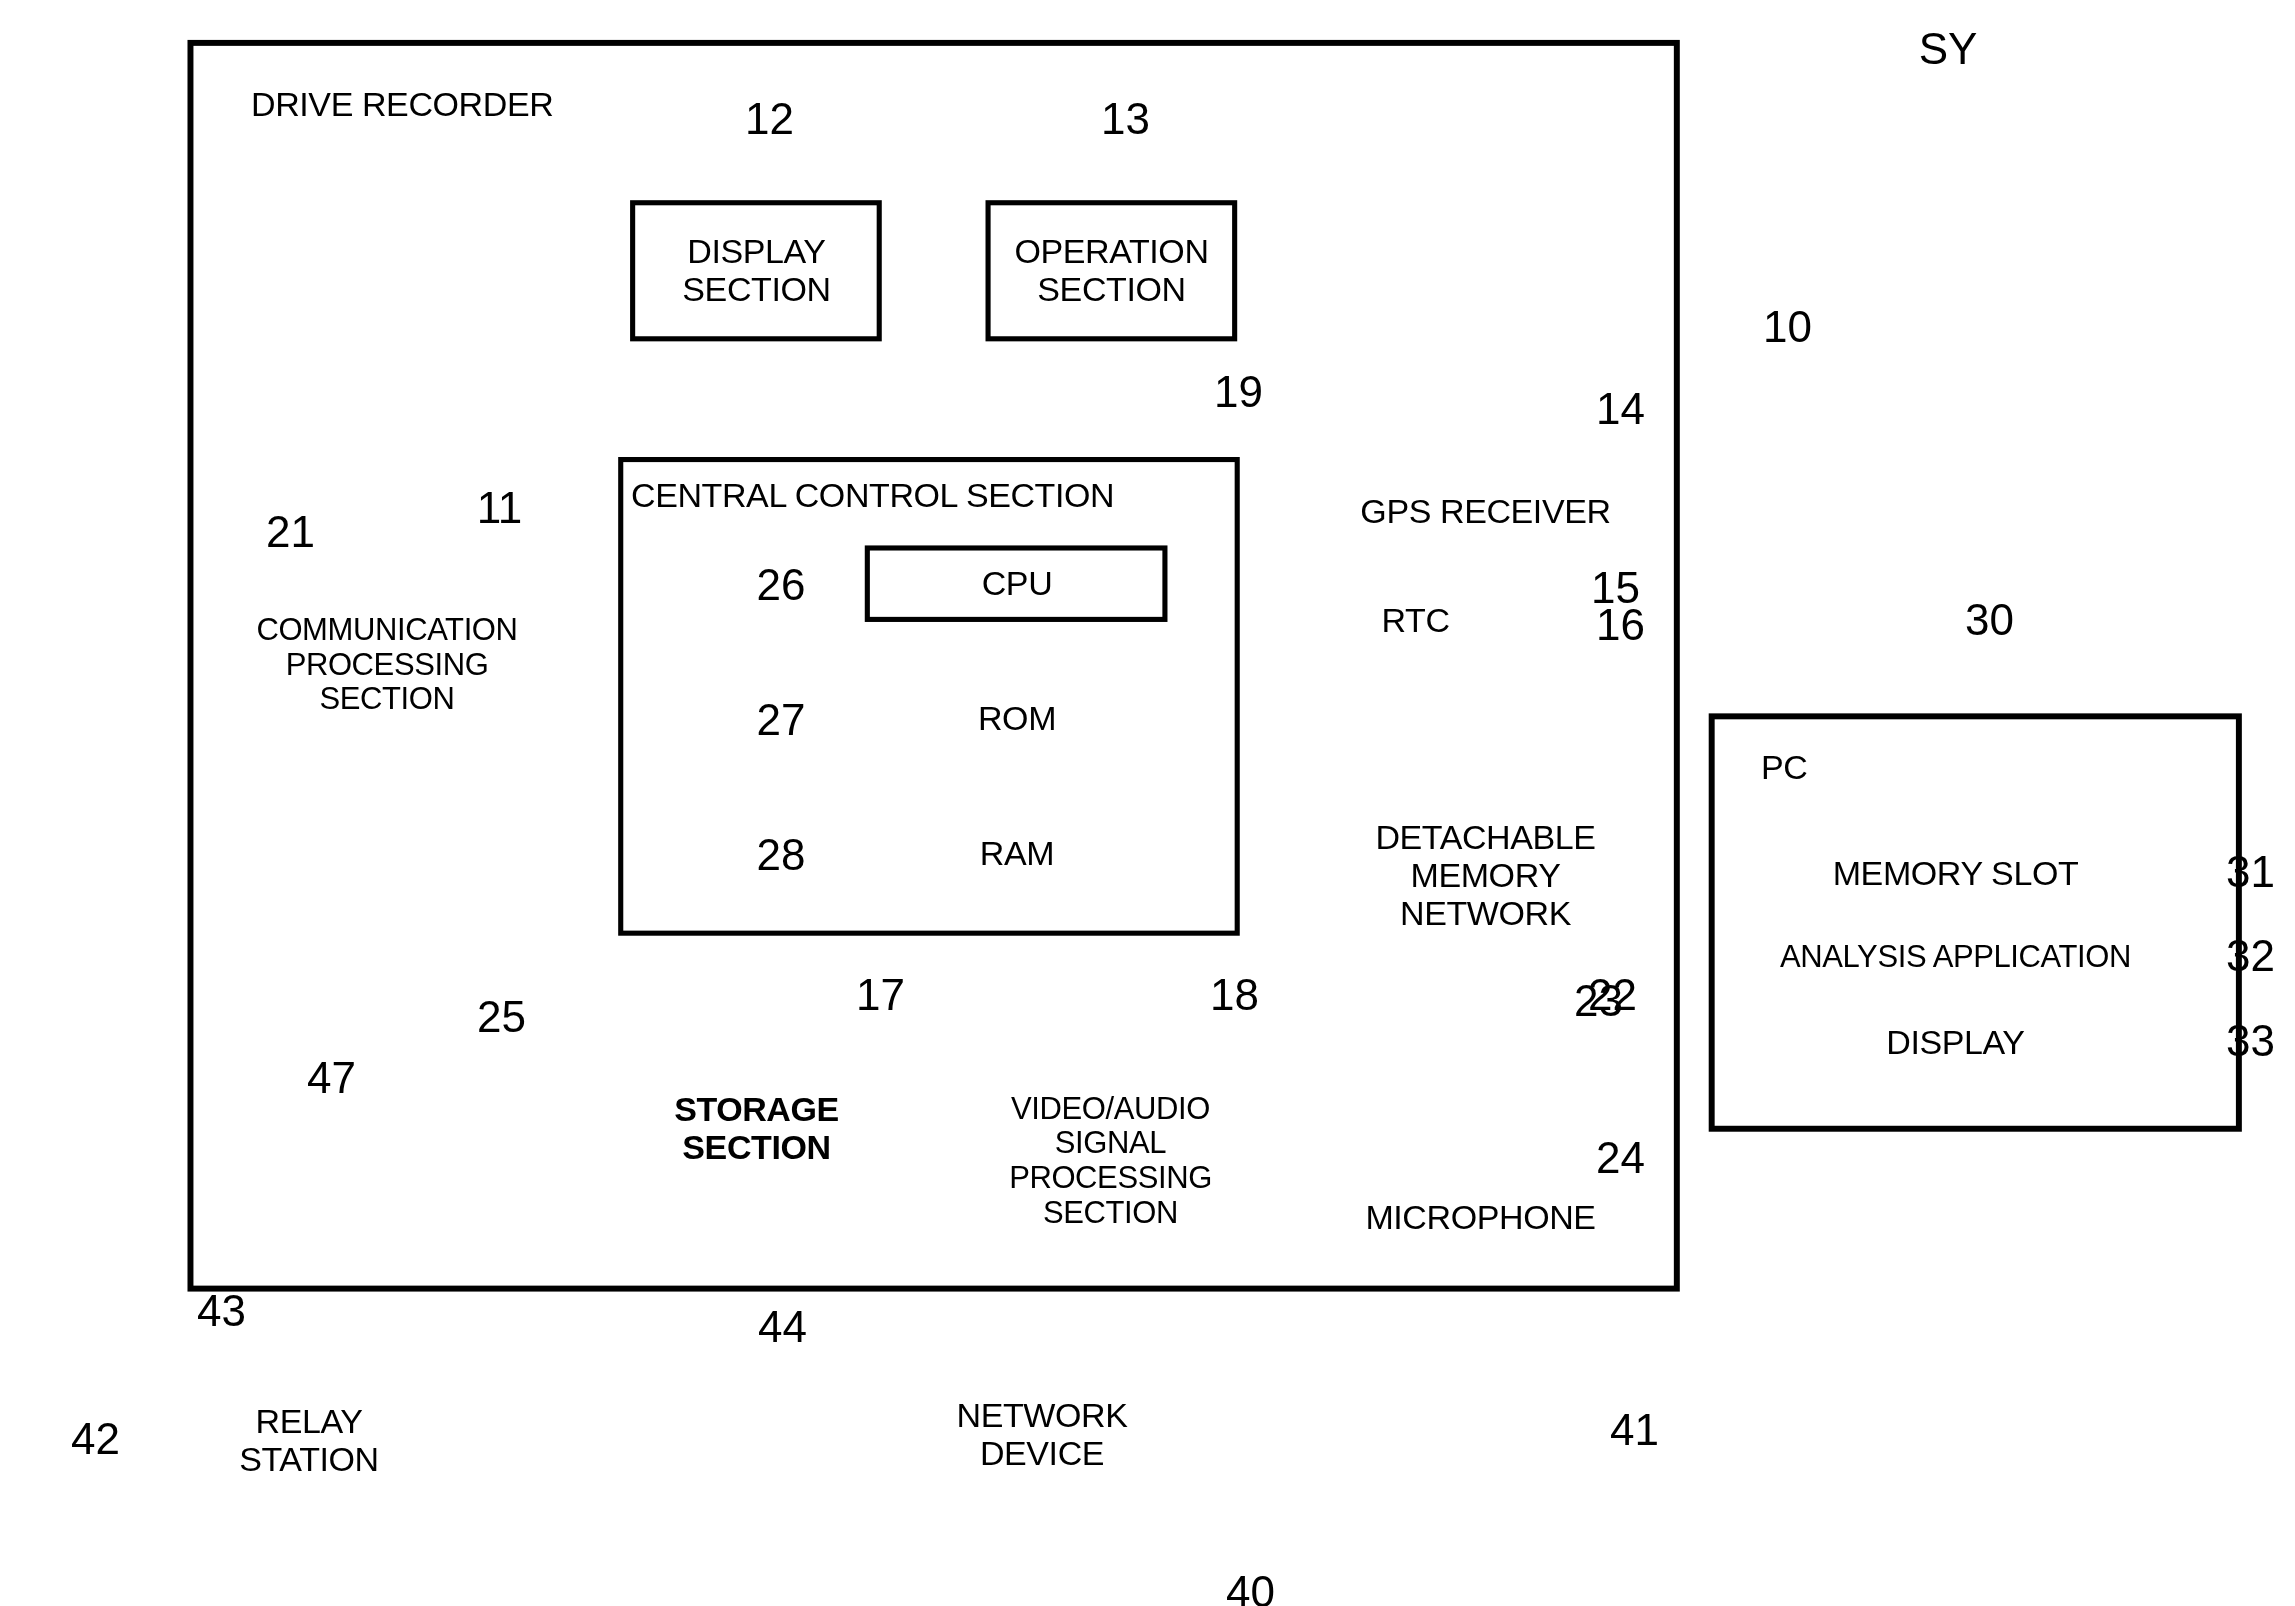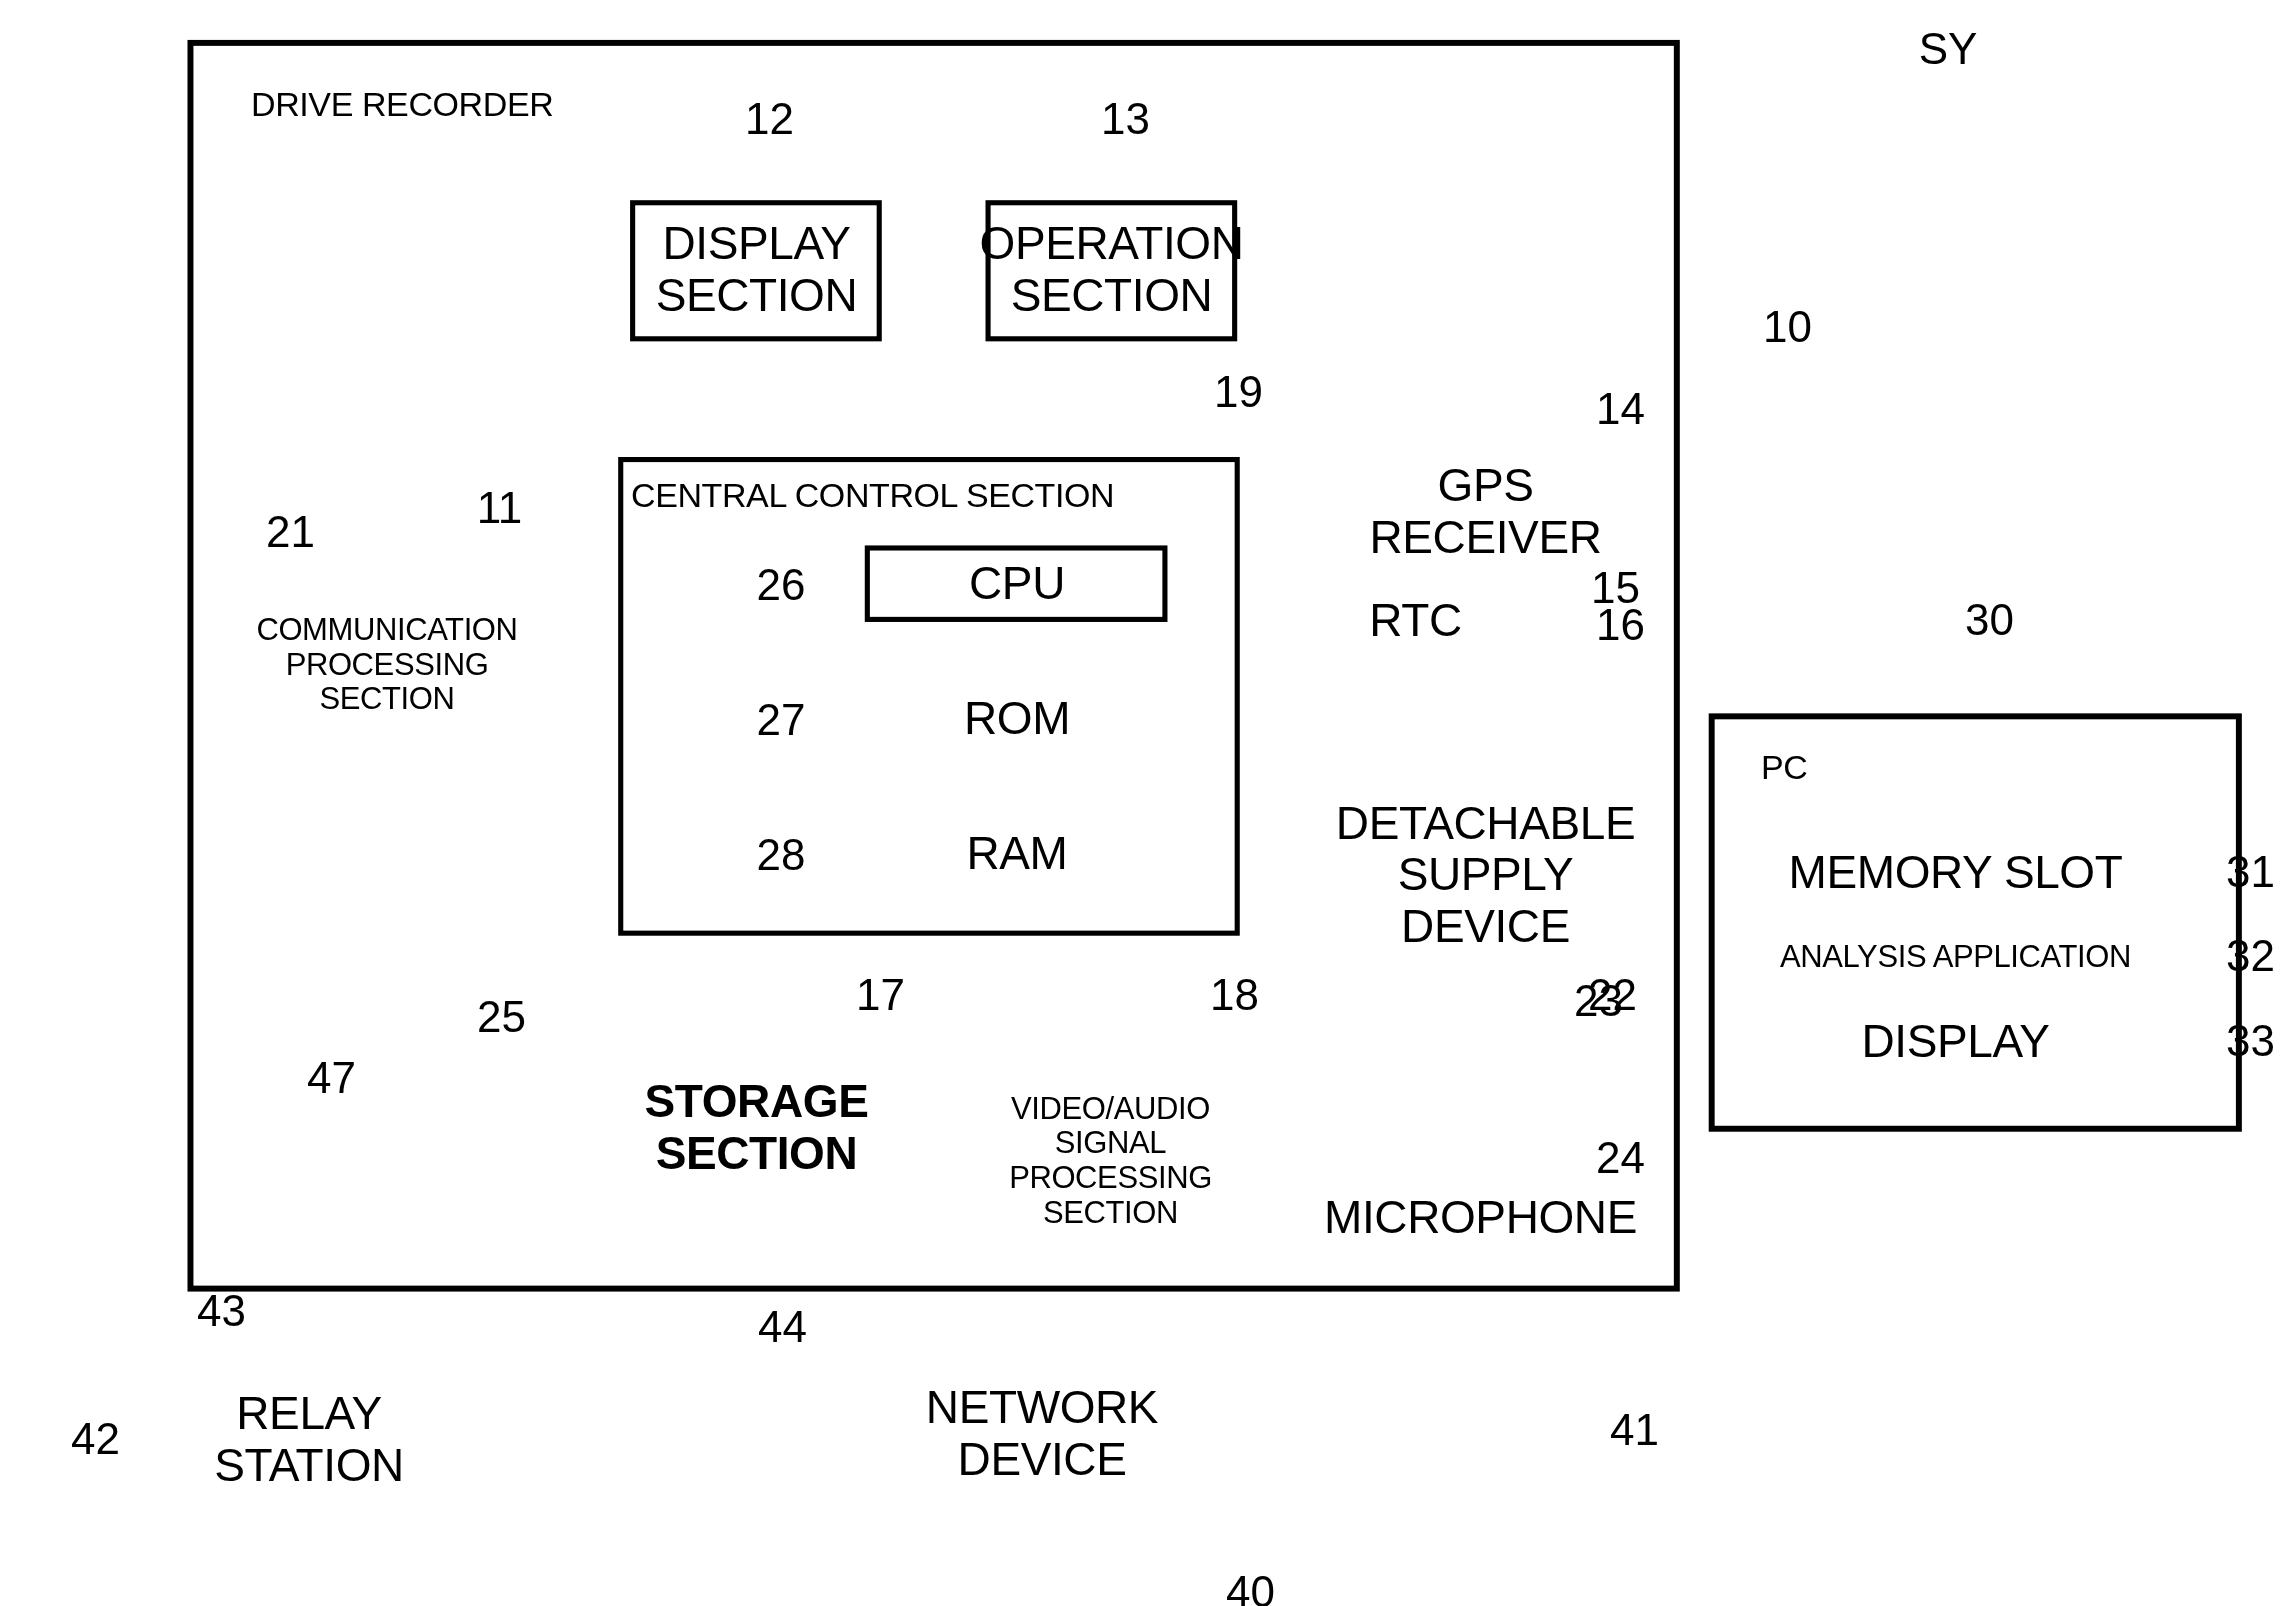--- a/index.html
+++ b/index.html
@@ -33,21 +33,21 @@
     position: absolute;
     font-family: "Liberation Sans", sans-serif;
     color: #000000;
     text-align: center;
     line-height: 1.12;
     white-space: pre-line;
     letter-spacing: -0.4px;
     pointer-events: none;
   }
   .box-label {
-    font-size: 46px;
+    font-size: 34px;
     display: flex;
     align-items: center;
     justify-content: center;
   }
   .corner-label {
     font-size: 34px;
     text-align: left;
   }
   .ref {
     font-size: 44px;
@@ -227,21 +227,21 @@
 
   <div class="lbl box-label" style="left:1328px; top:480px; width:315px; height:63px;">GPS RECEIVER</div>
   <div class="lbl ref" style="left:1578px; top:384px; width:85px;">14</div>
 
   <div class="lbl box-label" style="left:1328px; top:589px; width:175px; height:63px;">RTC</div>
   <div class="lbl ref" style="left:1573px; top:563px; width:85px;">15</div>
 
   <div class="lbl ref" style="left:1578px; top:600px; width:85px;">16</div>
 
   <div class="lbl box-label" style="left:1328px; top:828px; width:315px; height:94px;">DETACHABLE
-SUPPLY DEVICE</div>
+MEMORY NETWORK</div>
   <div class="lbl ref" style="left:1570px; top:970px; width:85px;">22</div>
 
   <div class="lbl box-label" style="left:221px; top:595px; width:332px; height:140px; font-size:31px;">COMMUNICATION
 PROCESSING
 SECTION</div>
   <div class="lbl ref" style="left:457px; top:483px; width:85px;">11</div>
 
   <div class="lbl ref" style="left:248px; top:507px; width:85px;">21</div>
 
   <div class="lbl ref" style="left:459px; top:992px; width:85px;">25</div>

